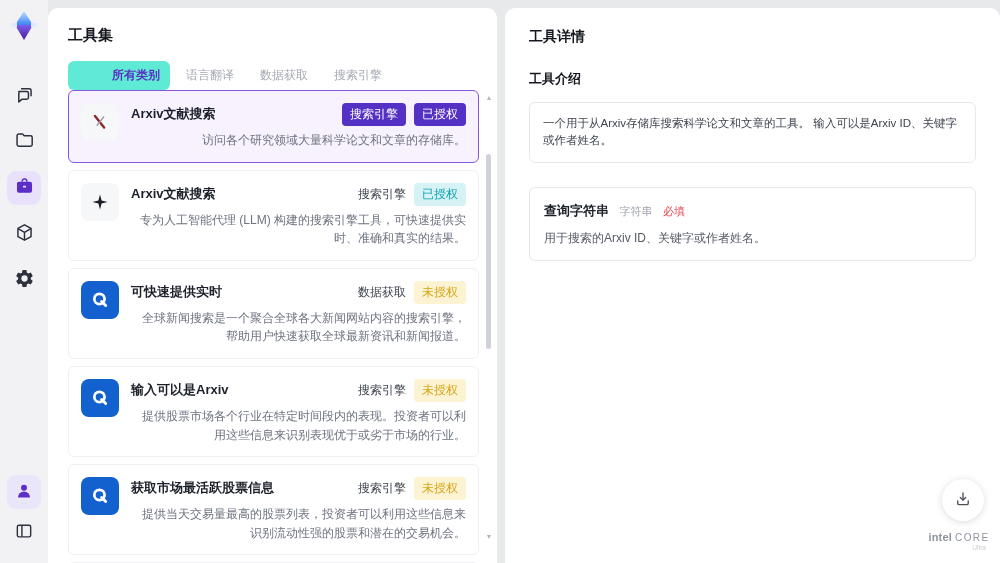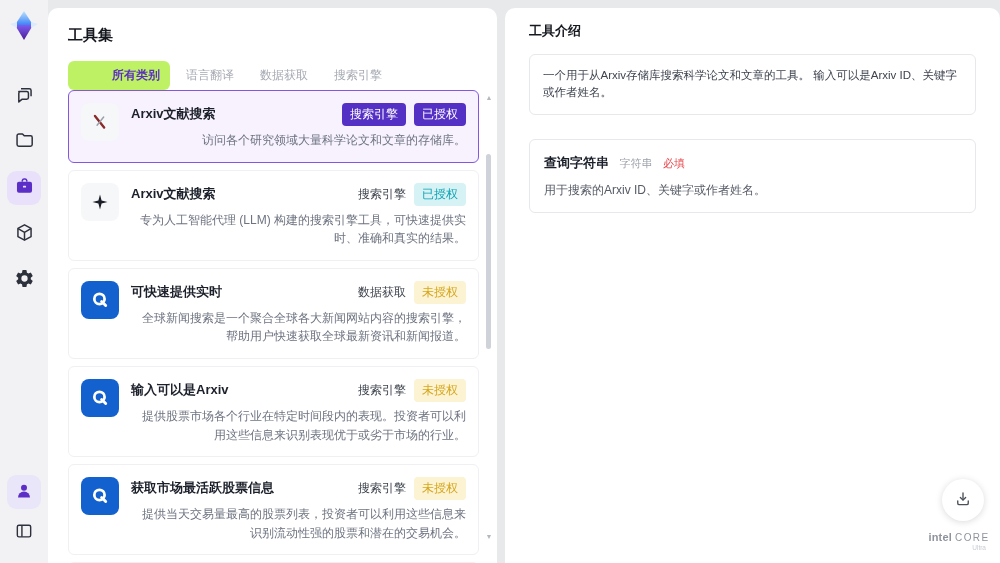--- a/index.html
+++ b/index.html
@@ -21,21 +21,21 @@
   .nav-btn.soft{background:#eae6f9;}
   
   .main{position:absolute;left:48px;top:8px;right:0;bottom:0;display:flex;gap:8px;}
   .panel{background:#fff;border-radius:10px 10px 0 0;box-sizing:border-box;position:relative;}
   .left-panel{width:449px;padding:14px 0 0 20px;}
   .right-panel{flex:1;padding:14px 24px;}
   .panel-title{font-size:15px;font-weight:bold;color:#15181e;margin:4px 0 16px;}
   
   .tabs{display:flex;gap:6px;margin-bottom:0;}
   .tab{font-size:12px;color:#a6aab2;padding:6px 10px;border:none;background:none;border-radius:6px;cursor:pointer;white-space:nowrap;}
-  .tab.active{background:#bef264;color:#5b2fc2;font-weight:bold;padding-left:44px;}
+  .tab.active{background:#5eead4;color:#5b2fc2;font-weight:bold;padding-left:44px;}
   
   .tool-list{position:absolute;top:82px;left:20px;right:18px;bottom:0;overflow:hidden;}
   .tool-card{display:flex;gap:12px;padding:12px 12px;background:#fff;border:1px solid #f0f0f3;
     border-radius:6px;margin-bottom:7px;cursor:pointer;box-sizing:border-box;}
   .tool-card.selected{border:1.5px solid #8457e0;background:#f7f2fe;}
   .tool-icon{width:38px;height:38px;border-radius:8px;background:#f6f7f9;
     display:flex;align-items:center;justify-content:center;flex-shrink:0;}
   .tool-icon.blue{background:#1261cf;}
   .tool-body{flex:1;min-width:0;text-align:right;}
   .tool-head{display:flex;align-items:flex-start;}
@@ -250,20 +250,21 @@
   </div>
       </div>
     <div class="sb-track">
       <div class="sb-arrow sb-up">▲</div>
       <div class="sb-thumb"></div>
       <div class="sb-arrow sb-down">▼</div>
     </div>
   </section>
 
   <section class="panel right-panel">
+    <h2 class="detail-title">工具详情</h2>
     <h3 class="section-heading">工具介绍</h3>
     <div class="intro-box">一个用于从Arxiv存储库搜索科学论文和文章的工具。 输入可以是Arxiv ID、关键字或作者姓名。</div>
     <div class="param-box">
       <div>
         <span class="param-name">查询字符串</span>
         <span class="param-type">字符串</span>
         <span class="param-required">必填</span>
       </div>
       <div class="param-desc">用于搜索的Arxiv ID、关键字或作者姓名。</div>
     </div>

